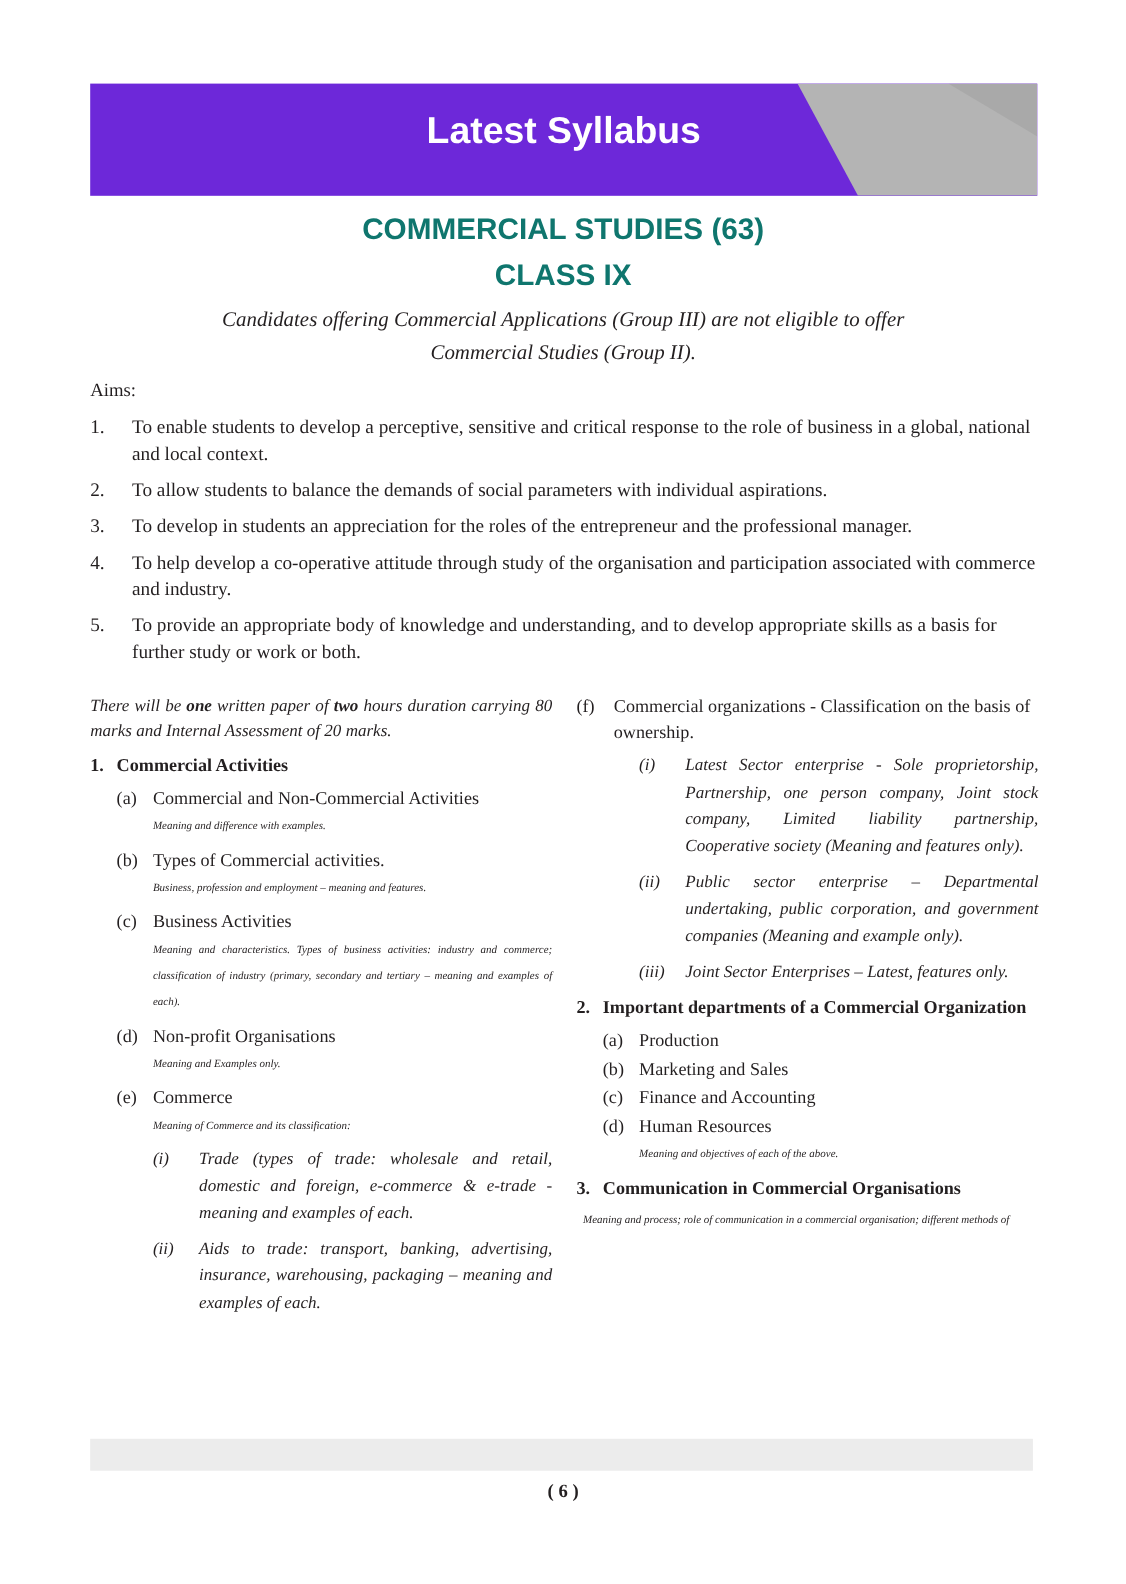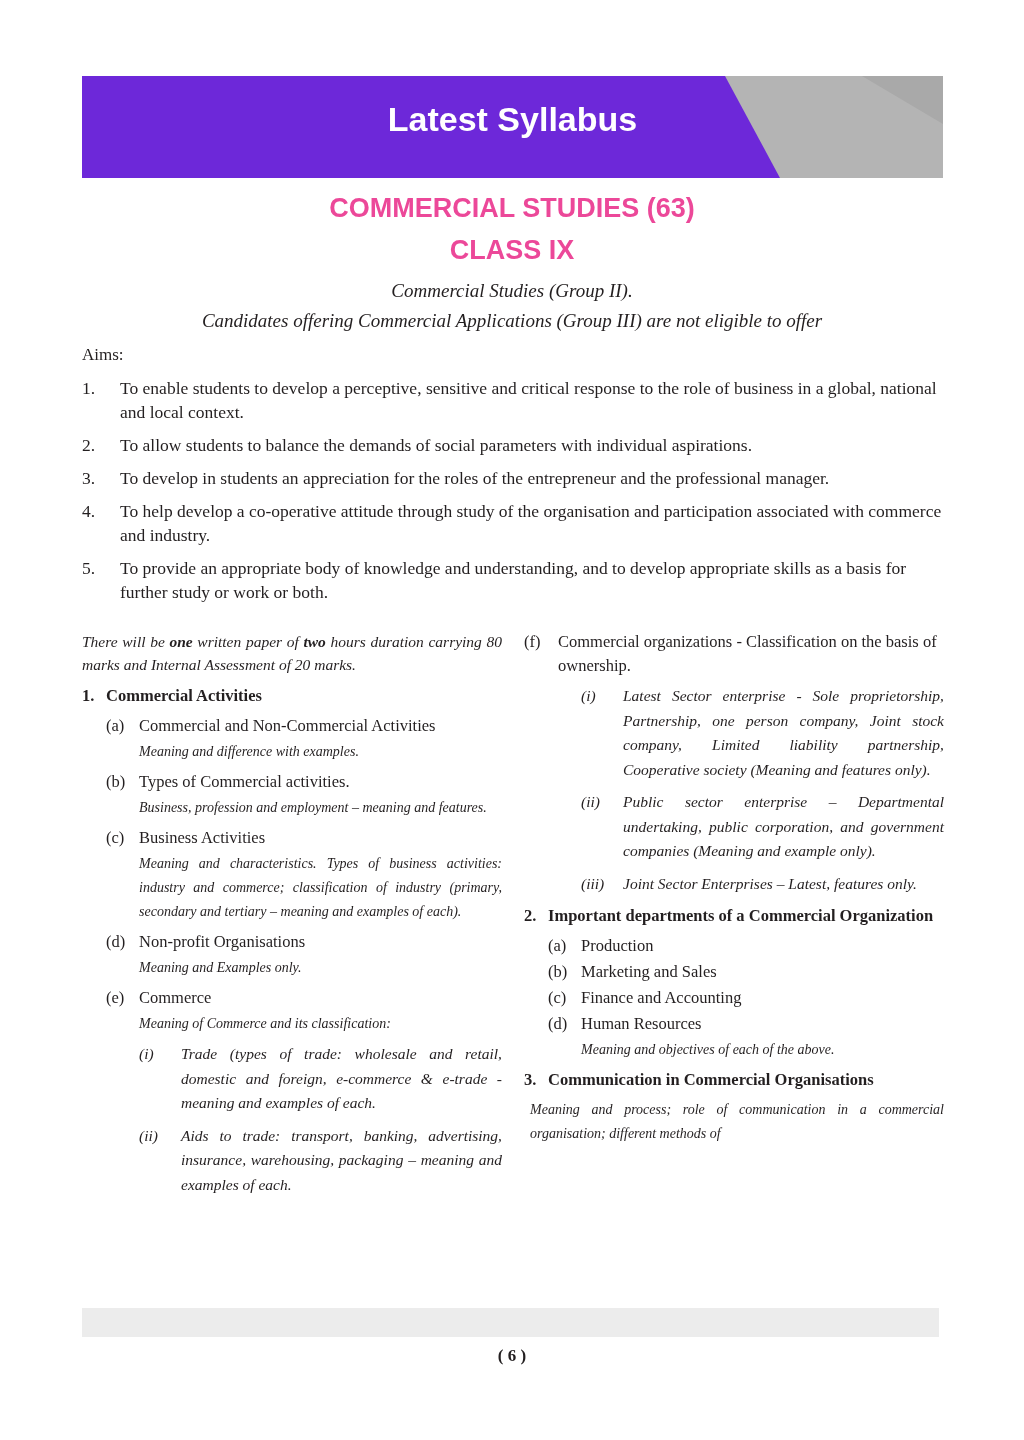--- a/index.html
+++ b/index.html
@@ -5,21 +5,21 @@
   html, body { margin: 0; padding: 0; background: #ffffff; }
   body { width: 1024px; height: 1440px; position: relative; overflow: hidden;
          font-family: "DejaVu Serif", "Liberation Serif", serif; color: #231f20; }
   .banner { position: absolute; left: 82px; top: 76px; width: 861px; height: 102px;
             background: #6d28d9; overflow: hidden; }
   .banner svg { position: absolute; left: 0; top: 0; }
   .banner-title { position: absolute; left: 0; right: 0; top: 24px; text-align: center;
                   font-family: "Liberation Sans", sans-serif; font-weight: bold;
                   font-size: 34px; color: #ffffff; letter-spacing: 0px; }
   .h1 { position: absolute; left: 0; right: 0; text-align: center;
-        font-family: "Liberation Sans", sans-serif; font-weight: bold; color: #ec4899; }
+        font-family: "Liberation Sans", sans-serif; font-weight: bold; color: #0f766e; }
   .title1 { top: 193px; font-size: 27px; }
   .title2 { top: 235px; font-size: 27px; }
   .note { position: absolute; left: 100px; right: 100px; top: 276px; text-align: center;
           font-family: "Liberation Serif", serif; font-style: italic; font-size: 19px;
           line-height: 30px; }
   .aims-label { position: absolute; left: 82px; top: 345px; font-family: "Liberation Serif", serif;
                 font-size: 17px; }
   .aims { position: absolute; left: 82px; top: 376px; width: 862px; font-family: "Liberation Serif", serif;
           font-size: 17.5px; line-height: 24px; }
   .aim { display: flex; margin-bottom: 9px; }
@@ -29,21 +29,21 @@
          font-size: 16.5px; line-height: 24px; }
   .col.left { left: 82px; }
   .col.right { left: 524px; }
   .intro { font-style: italic; font-size: 15.5px; text-align: justify; line-height: 23px; margin-bottom: 8px; }
   .intro b { font-weight: bold; }
   .sec { display: flex; font-weight: bold; margin-bottom: 6px; text-align: justify; }
   .sec .n { width: 24px; flex: none; }
   .sub { display: flex; margin-bottom: 2px; }
   .sub .l { width: 33px; flex: none; padding-left: 24px; }
   .sub .t { flex: 1; }
-  .desc { font-style: italic; font-size: 14px; line-height: 24px; margin-left: 57px;
+  .desc { font-style: italic; font-size: 10px; line-height: 24px; margin-left: 57px;
           text-align: justify; margin-bottom: 6px; }
   .desc.top { margin-left: 6px; }
   .roman { display: flex; font-style: italic; font-size: 15.5px; line-height: 24.5px;
            margin-left: 57px; margin-bottom: 8px; }
   .roman .r { width: 42px; flex: none; }
   .roman .t { flex: 1; text-align: justify; }
   .ftop { display: flex; margin-bottom: 6px; }
   .ftop .l { width: 34px; flex: none; }
   .ftop .t { flex: 1; }
   .footer-bar { position: absolute; left: 82px; top: 1308px; width: 857px; height: 29px; background: #ececec; }
@@ -57,22 +57,22 @@
   <svg width="861" height="102">
     <polygon points="643,0 861,0 861,102 698,102" fill="#b4b4b4"></polygon>
     <polygon points="780,0 861,0 861,48" fill="#a9a9a9"></polygon>
   </svg>
   <div class="banner-title">Latest Syllabus</div>
 </div>
 
 <div class="h1 title1">COMMERCIAL STUDIES (63)</div>
 <div class="h1 title2">CLASS IX</div>
 <div class="note">
+  <div>Candidates offering Commercial Applications (Group III) are not eligible to offer</div>
   <div>Commercial Studies (Group II).</div>
-  <div>Candidates offering Commercial Applications (Group III) are not eligible to offer</div>
 </div>
 
 <div class="aims-label">Aims:</div>
 <div class="aims">
   <div class="aim">
       <span class="num">1.</span>
       <span class="txt">To enable students to develop a perceptive, sensitive and critical response to the role of business in a global, national and local context.</span>
     </div>
   <div class="aim">
       <span class="num">2.</span>

